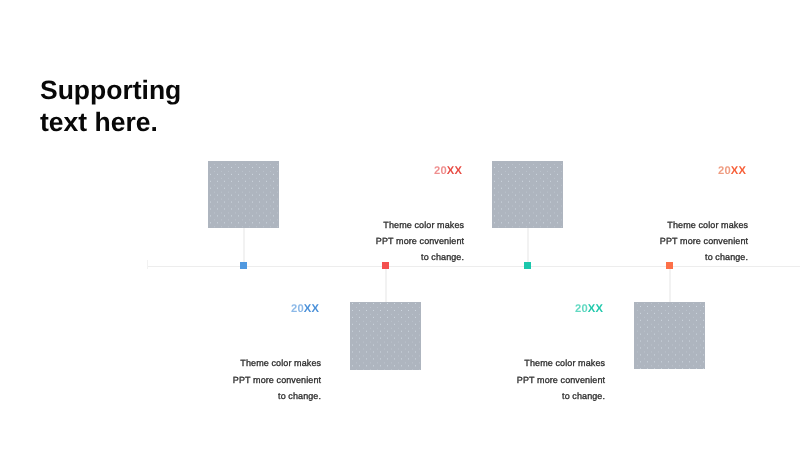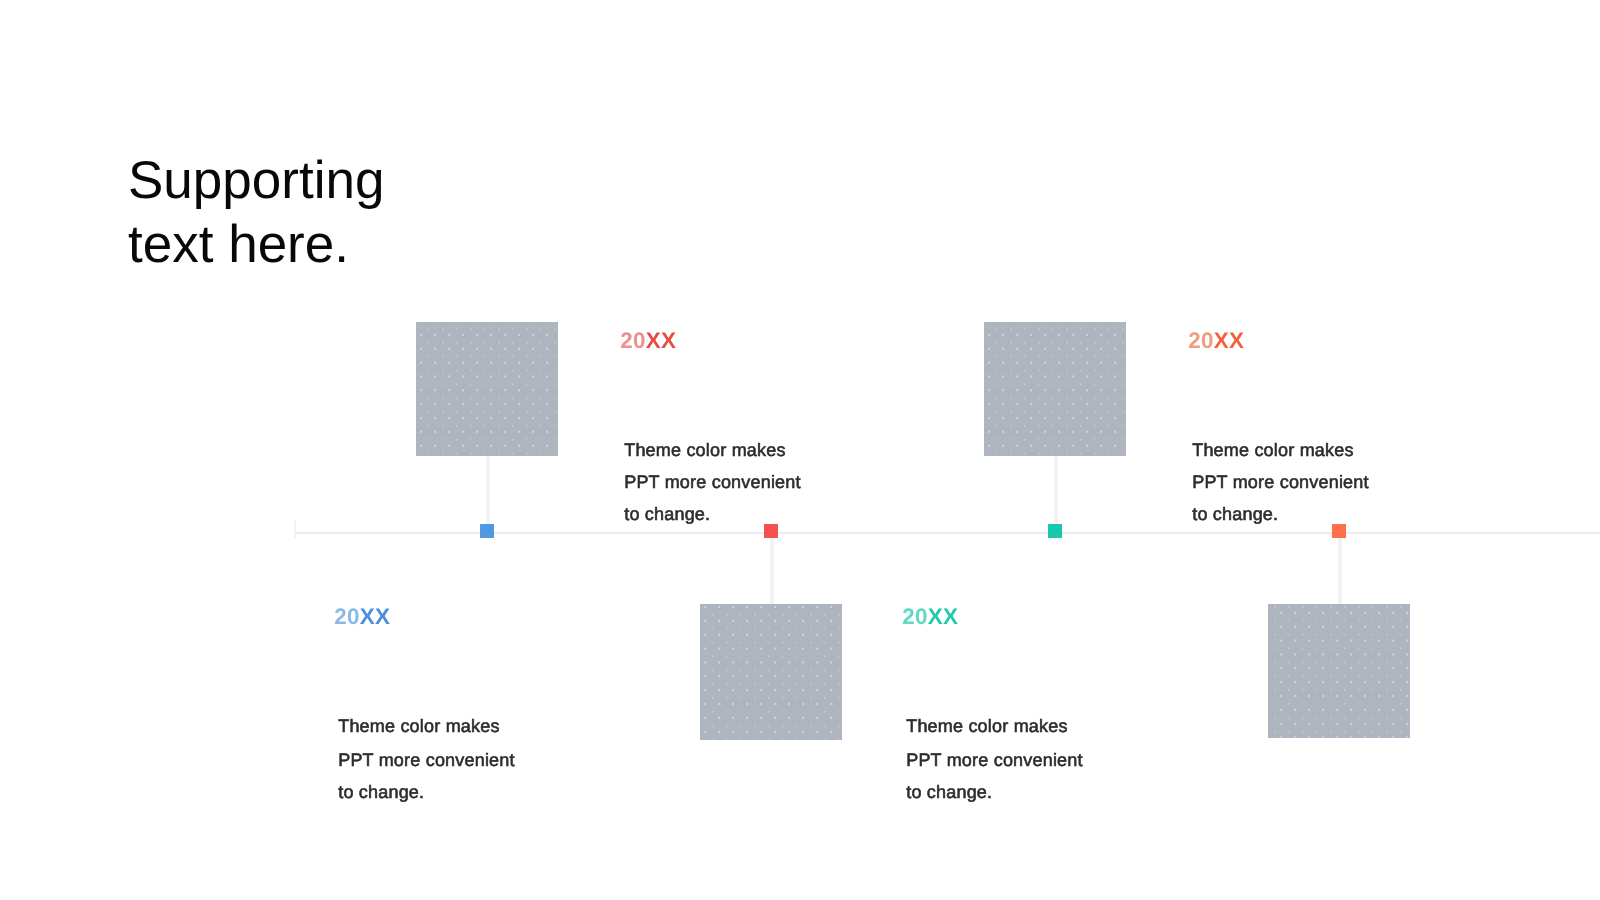--- a/index.html
+++ b/index.html
@@ -5,39 +5,39 @@
 <style>
   html,body{margin:0;padding:0;}
   body{width:800px;height:450px;background:#ffffff;overflow:hidden;
        font-family:"Liberation Sans",sans-serif;
        -webkit-font-smoothing:antialiased;text-rendering:geometricPrecision;}
 
   .slide{position:relative;width:800px;height:450px;background:#ffffff;overflow:hidden;
          transform:translateZ(0);}
 
   
-  .title{position:absolute;left:64px;top:73.5px;font-size:26.5px;font-weight:normal;
+  .title{position:absolute;left:40px;top:73.5px;font-size:26.5px;font-weight:bold;
          color:#080808;line-height:32.8px;white-space:pre-line;transform:translateZ(0);}
 
   
   .axis{position:absolute;left:147.3px;top:265.8px;width:660px;height:1px;background:#ededed;}
   .axis-cap{position:absolute;left:146.5px;top:260px;width:1.2px;height:9px;background:#f2f2f2;}
 
   .marker{position:absolute;width:7.2px;height:7px;top:261.9px;}
   .stem{position:absolute;width:2px;background:#f2f2f2;}
 
   
   .photo{position:absolute;background-color:#aeb5bf;
     background-image:
       radial-gradient(circle at 6.6px 4.45px, rgba(236,248,255,0.52) 0.35px, rgba(236,248,255,0) 0.72px),
       radial-gradient(circle at 3.4px 1.5px,  rgba(236,248,255,0.22) 0.35px, rgba(236,248,255,0) 0.72px);
     background-size:7px 6.93px, 7px 6.93px;}
 
   
-  .block{position:absolute;width:152px;text-align:left;transform:translateZ(0);}
+  .block{position:absolute;width:152px;text-align:right;transform:translateZ(0);}
   .year{font-size:11.2px;font-weight:bold;line-height:11.4px;letter-spacing:0.15px;
         position:relative;left:-2px;margin-bottom:4px;padding-top:7px;}
   .desc{font-size:9px;color:#2d2d2d;line-height:16.1px;letter-spacing:0.1px;margin-top:40px;
         -webkit-text-stroke:0.3px #2d2d2d;}
 </style>
 </head>
 <body>
 
 <div class="slide">
 

